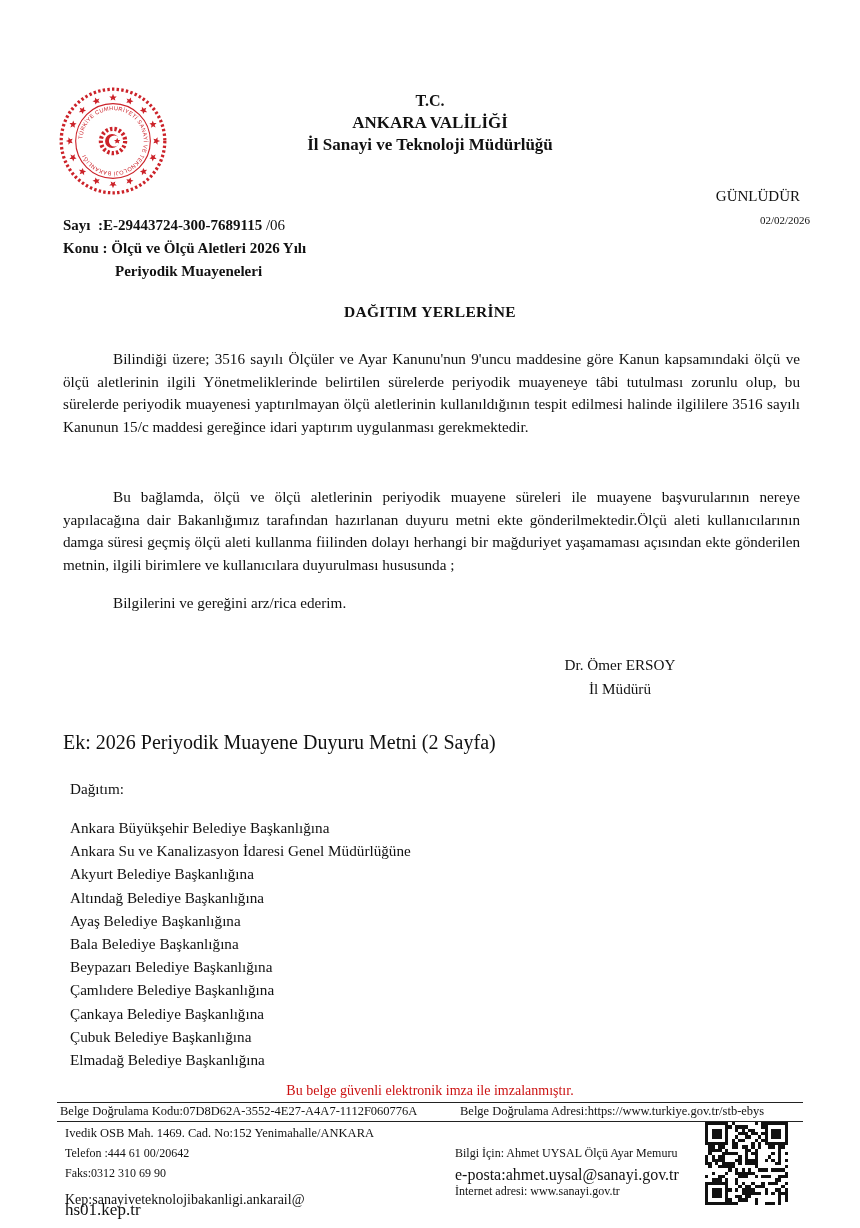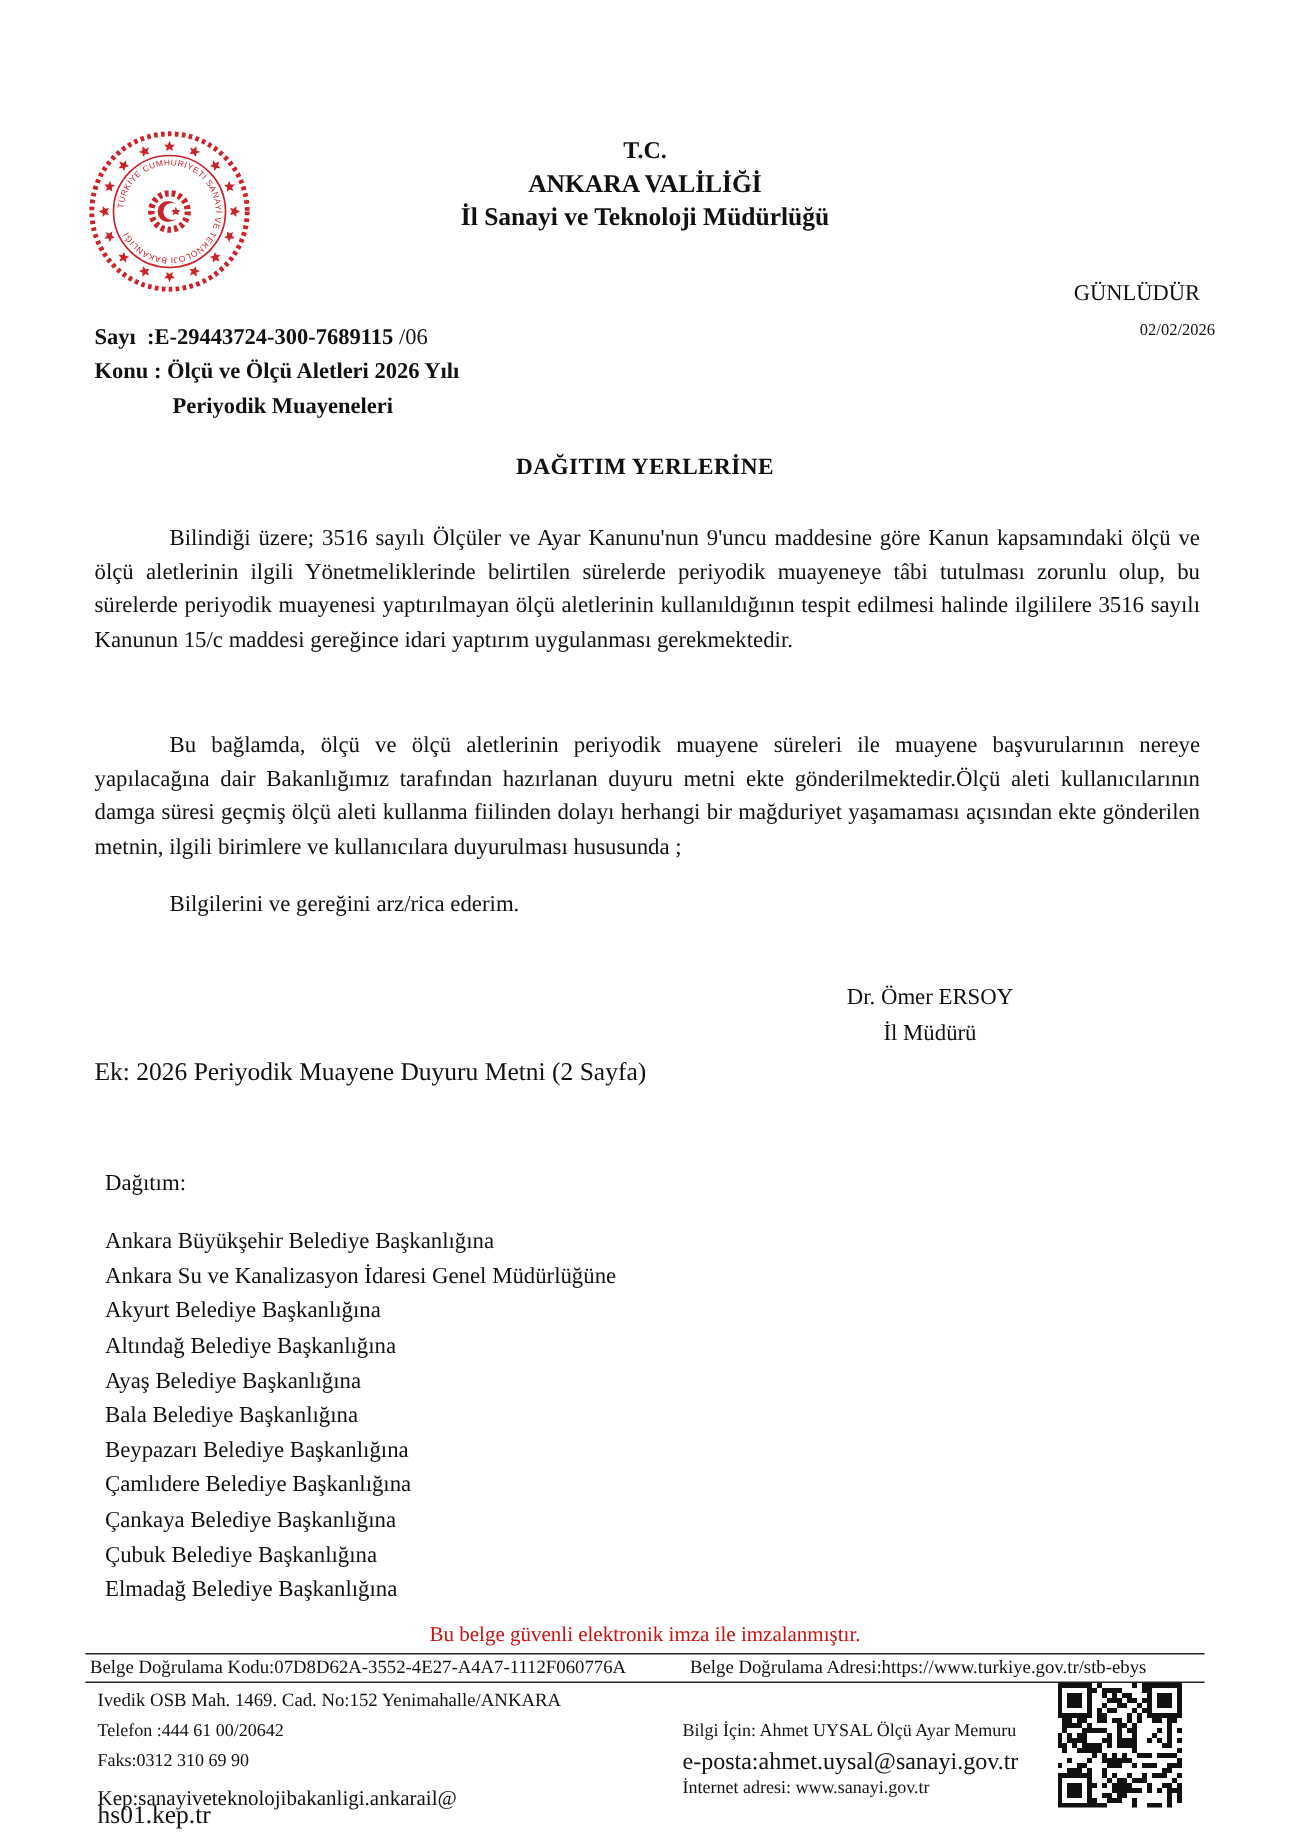--- a/index.html
+++ b/index.html
@@ -27,21 +27,21 @@
 
   .addressee{left:0;right:0;top:303px;font-size:15.5px;font-weight:bold;text-align:center;letter-spacing:.3px;}
 
   .para{left:63px;width:737px;font-size:15.2px;line-height:22.6px;text-align:justify;text-indent:50px;}
   .p1{top:348px;}
   .p2{top:486px;}
   .closing{left:113px;top:594px;font-size:15.2px;}
 
   .sig{left:460px;width:320px;top:653px;font-size:15.2px;line-height:24px;text-align:center;}
 
-  .ek{left:63px;top:705px;font-size:17px;font-family:Liberation Serif, serif;}
+  .ek{left:63px;top:731px;font-size:20px;font-family:Liberation Serif, serif;}
   .dagitim-label{left:70px;top:780px;font-size:15.2px;}
   .dagitim-list{left:70px;top:802px;font-size:15.2px;line-height:23.2px;margin-top:14px;}
 
   .esign{left:0;right:0;top:1083px;text-align:center;font-size:14px;color:#cc1111;}
 
   .frule{left:57px;width:746px;height:0;border-top:1px solid #222;}
   .r1{top:1102px;}
   .r2{top:1121px;border-top-width:1.5px;}
   .fsmall{font-size:12.5px;}
   .f-kodu{left:60px;top:1104px;}

